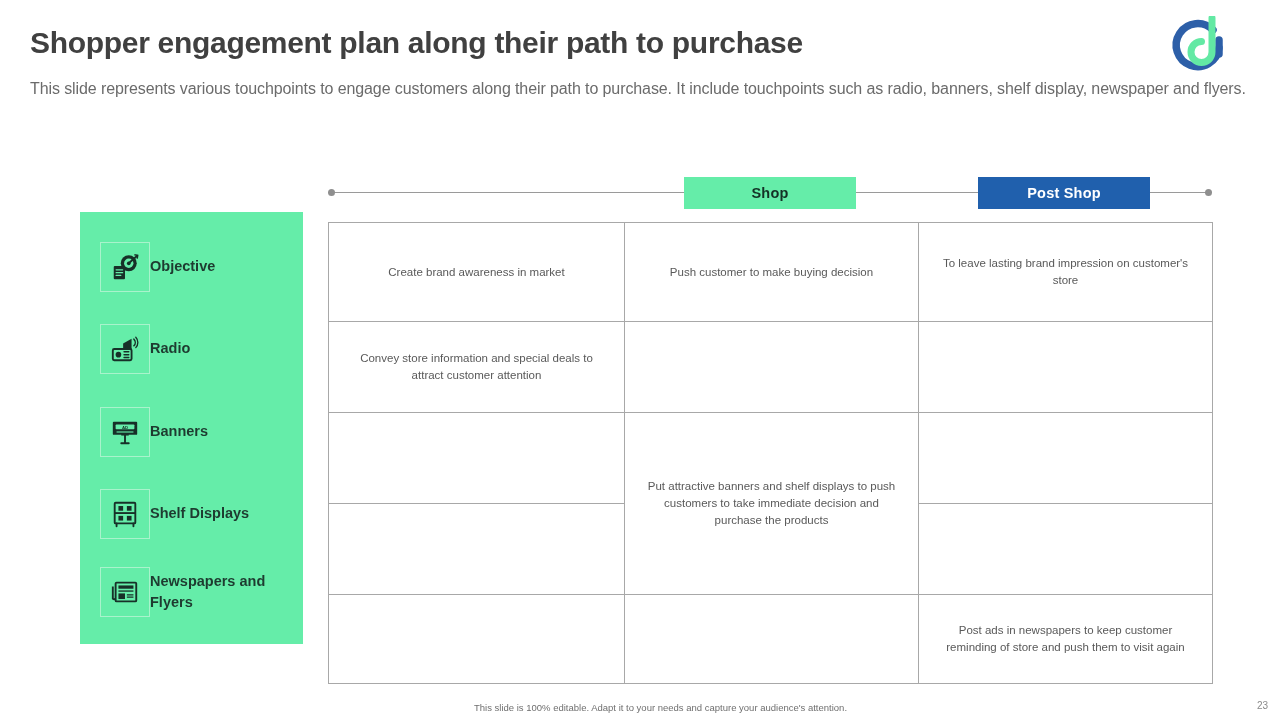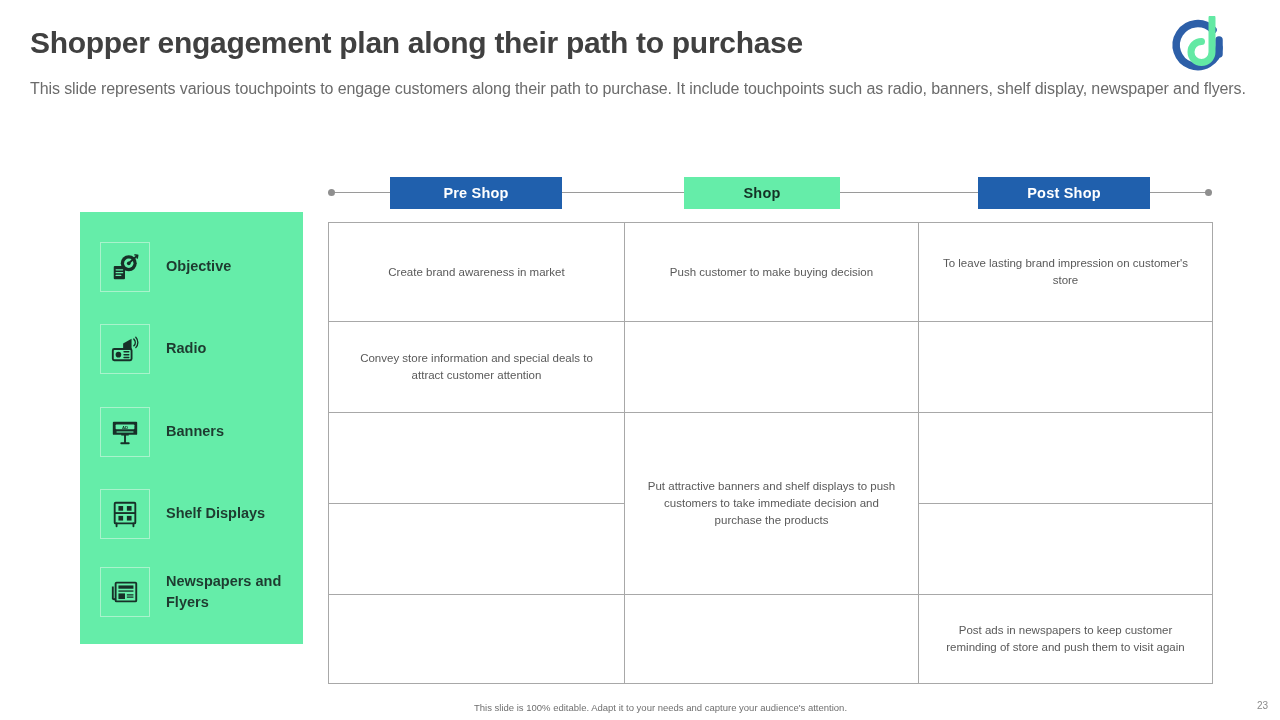--- a/index.html
+++ b/index.html
@@ -52,21 +52,20 @@
     top: 212px;
     width: 223px;
     height: 432px;
     background: #65EDA9;
   }
   .cat-row {
     position: absolute;
     left: 20px;
     display: flex;
     align-items: center;
-    gap: 16px;
     width: 195px;
   }
   .cat-icon-box {
     width: 50px;
     height: 50px;
     border: 1px solid #a9f3cc;
     box-sizing: border-box;
     display: flex;
     align-items: center;
     justify-content: center;
@@ -251,22 +250,21 @@
     </span>
     <span class="cat-label">Shelf Displays</span>
   </div>
 </div>
 
 <div id="timeline">
   <div id="timeline-line"></div>
   <div class="tl-dot" style="left:0px;"></div>
   <div class="tl-dot" style="left:877px;"></div>
 
-  <div class="phase-chip phase-blue" style="left:62px;  width:172px;">Pre Shop</div>
-  <div class="phase-chip phase-green" style="left:356px; width:156px;">Shop</div>
+  <div class="phase-chip phase-green" style="left:356px; width:172px;">Shop</div>
   <div class="phase-chip phase-blue" style="left:650px; width:172px;">Post Shop</div>
 </div>
 
 <table id="matrix">
   <colgroup>
     <col style="width:296px">
       <col style="width:294px">
       <col style="width:294px">
   </colgroup>
   <tbody>

